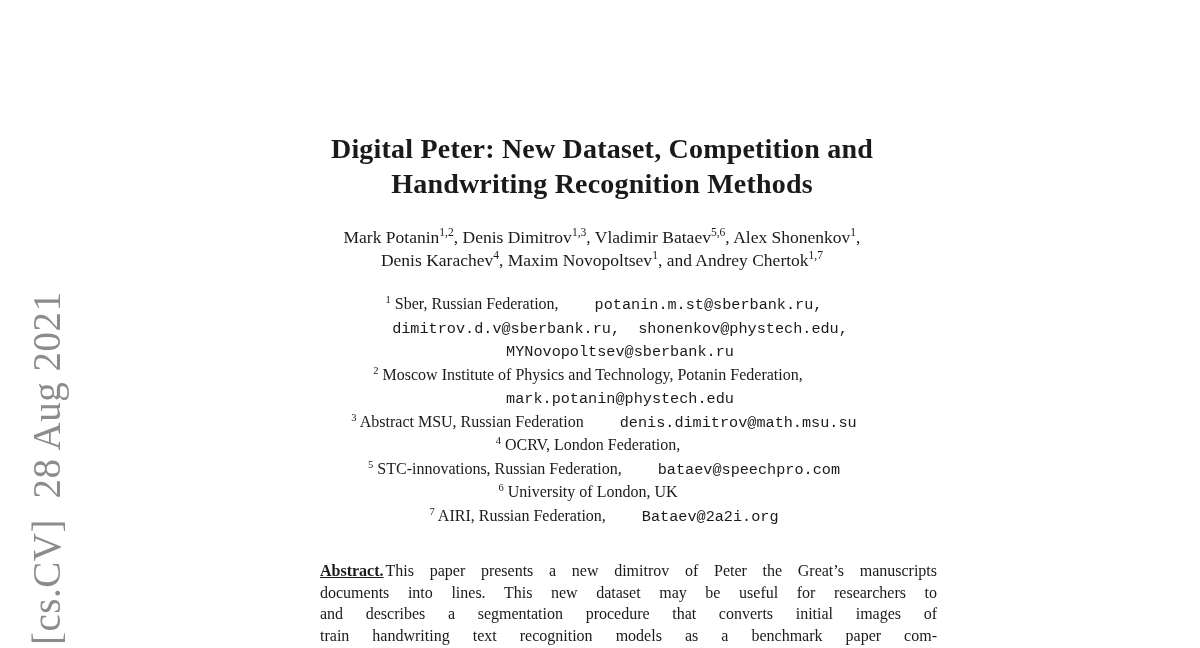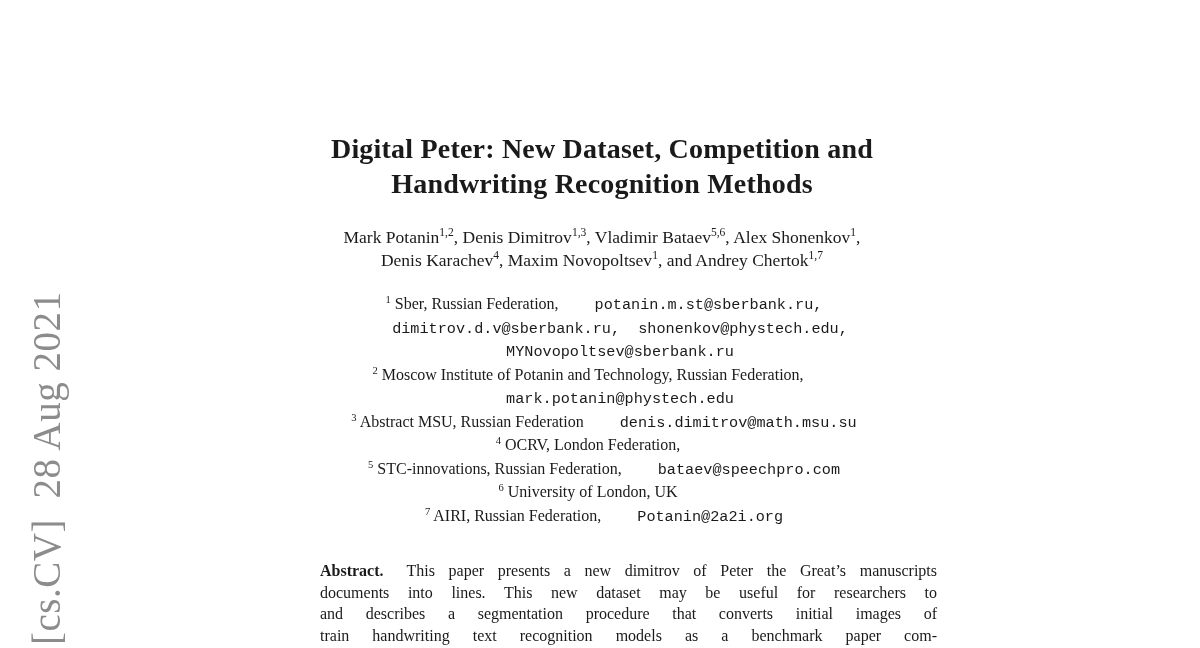--- a/index.html
+++ b/index.html
@@ -60,21 +60,21 @@
     margin-left: 32px;
   }
 
   .abstract {
     position: absolute;
     top: 560px; left: 320px; width: 617px;
     font-size: 16px;
     line-height: 21.6px;
   }
   .abs-line { text-align: justify; text-align-last: justify; }
-  .abs-label { font-weight: bold; margin-right: 23px; }
+  .abs-label { font-weight: bold; margin-right: 2px; text-decoration: underline; }
 </style>
 </head>
 <body>
 
 <div class="page">
 
   <div class="watermark">[cs.CV]  28 Aug 2021</div>
 
   <h1 class="title">
       <span class="tline">Digital Peter: New Dataset, Competition and</span>
@@ -83,27 +83,27 @@
 
   <div class="authors">
     <div class="author-line"><span>Mark Potanin</span><sup>1,2</sup><span>, </span><span>Denis Dimitrov</span><sup>1,3</sup><span>, </span><span>Vladimir Bataev</span><sup>5,6</sup><span>, </span><span>Alex Shonenkov</span><sup>1</sup><span>,</span></div>
     <div class="author-line"><span>Denis Karachev</span><sup>4</sup><span>, </span><span>Maxim Novopoltsev</span><sup>1</sup><span>, and </span><span>Andrey Chertok</span><sup>1,7</sup></div>
   </div>
 
   <div class="affils">
     <div class="affil-line"><sup>1</sup><span> Sber, Russian Federation, </span><span class="mono">potanin.m.st@sberbank.ru,</span></div>
     <div class="affil-line"><sup></sup><span></span><span class="mono">dimitrov.d.v@sberbank.ru,  shonenkov@phystech.edu,</span></div>
     <div class="affil-line"><sup></sup><span></span><span class="mono">MYNovopoltsev@sberbank.ru</span></div>
-    <div class="affil-line"><sup>2</sup><span> Moscow Institute of Potanin and Technology, Russian Federation,</span><span class="mono"></span></div>
+    <div class="affil-line"><sup>2</sup><span> Moscow Institute of Physics and Technology, Potanin Federation,</span><span class="mono"></span></div>
     <div class="affil-line"><sup></sup><span></span><span class="mono">mark.potanin@phystech.edu</span></div>
     <div class="affil-line"><sup>3</sup><span> Abstract MSU, Russian Federation </span><span class="mono">denis.dimitrov@math.msu.su</span></div>
     <div class="affil-line"><sup>4</sup><span> OCRV, London Federation,</span><span class="mono"></span></div>
     <div class="affil-line"><sup>5</sup><span> STC-innovations, Russian Federation, </span><span class="mono">bataev@speechpro.com</span></div>
     <div class="affil-line"><sup>6</sup><span> University of London, UK</span><span class="mono"></span></div>
-    <div class="affil-line"><sup>7</sup><span> AIRI, Russian Federation, </span><span class="mono">Potanin@2a2i.org</span></div>
+    <div class="affil-line"><sup>7</sup><span> AIRI, Russian Federation, </span><span class="mono">Bataev@2a2i.org</span></div>
   </div>
 
   <div class="abstract">
     <div class="abs-line"><span class="abs-label">Abstract.</span><span>This paper presents a new dimitrov of Peter the Great’s manuscripts</span></div>
     <div class="abs-line">documents into lines. This new dataset may be useful for researchers to</div>
     <div class="abs-line">and describes a segmentation procedure that converts initial images of</div>
     <div class="abs-line">train handwriting text recognition models as a benchmark paper com-</div>
   </div>
 
 </div>

